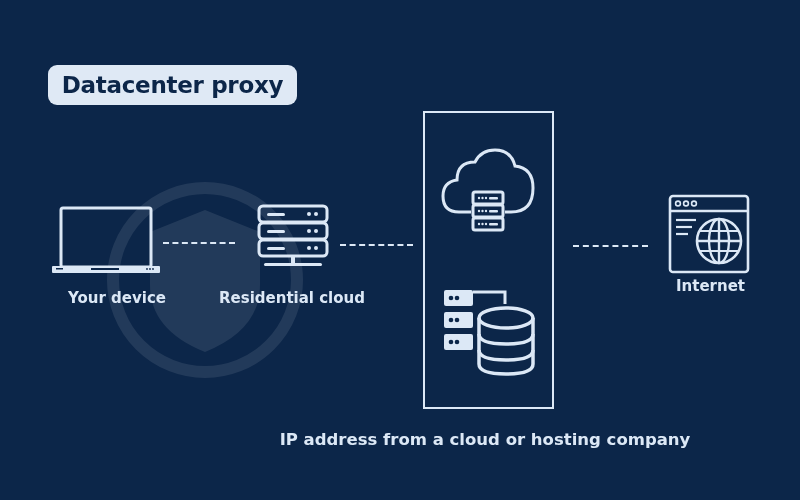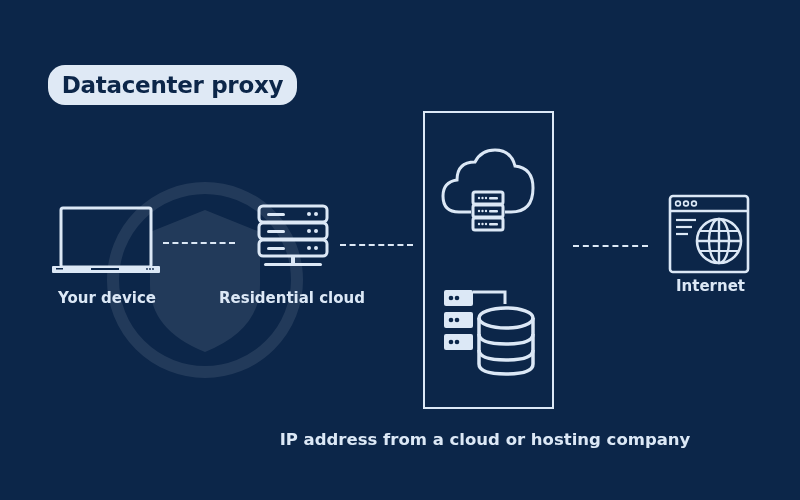--- a/index.html
+++ b/index.html
@@ -1,18 +1,18 @@
 <!DOCTYPE html>
 <html><head>
 <meta charset="utf-8">
 <style>
   html,body{margin:0;padding:0;}
   body{width:800px;height:500px;background:#0c2649;position:relative;overflow:hidden;font-family:"DejaVu Sans","Liberation Sans",sans-serif;}
   .abs{position:absolute;}
-  .title-pill{left:48px;top:65px;width:249px;height:40px;background:#dfe9f5;border-radius:17px;display:flex;align-items:center;justify-content:center;color:#0c2649;font-weight:bold;font-size:23px;letter-spacing:-0.3px;}
+  .title-pill{left:48px;top:65px;width:249px;height:40px;background:#dfe9f5;border-radius:9px;display:flex;align-items:center;justify-content:center;color:#0c2649;font-weight:bold;font-size:23px;letter-spacing:-0.3px;}
   .label{color:#dce8f6;font-weight:bold;font-size:15px;white-space:nowrap;}
   .dash{height:0;border-top:2px dashed #dce8f6;}
   .dc-box{left:423px;top:111px;width:131px;height:298px;border:2px solid #dce8f6;box-sizing:border-box;}
   .caption{left:0;width:970px;top:430px;text-align:center;color:#dce8f6;font-weight:bold;font-size:16.5px;}
   .wm{color:#ffffff;opacity:0.09;}
   svg{overflow:visible;}
 </style>
 </head>
 <body>
 
@@ -27,21 +27,21 @@
 
 <svg class="abs" style="left:51px;top:205px;" width="110" height="70" viewBox="0 0 110 70">
   <rect x="10" y="3" width="90" height="59" rx="2" fill="none" stroke="#dce8f6" stroke-width="3"></rect>
   <rect x="1" y="61" width="108" height="7" rx="1" fill="#dce8f6"></rect>
   <rect x="40" y="63" width="28" height="2" fill="#0c2649"></rect>
   <rect x="5" y="63" width="7" height="1.5" fill="#0c2649"></rect>
   <circle cx="96" cy="64" r="0.9" fill="#0c2649"></circle>
     <circle cx="99" cy="64" r="0.9" fill="#0c2649"></circle>
     <circle cx="102" cy="64" r="0.9" fill="#0c2649"></circle>
 </svg>
-<div class="abs label" style="left:58px;top:289px;">Your device</div>
+<div class="abs label" style="left:68px;top:289px;">Your device</div>
 
 <div class="abs dash" style="left:163px;top:242px;width:72px;"></div>
 
 <svg class="abs" style="left:256px;top:204px;" width="74" height="68" viewBox="0 0 74 68">
   <rect x="3" y="2" width="68" height="16" rx="4" fill="none" stroke="#dce8f6" stroke-width="3"></rect>
   <rect x="3" y="19" width="68" height="16" rx="4" fill="none" stroke="#dce8f6" stroke-width="3"></rect>
   <rect x="3" y="36" width="68" height="16" rx="4" fill="none" stroke="#dce8f6" stroke-width="3"></rect>
   <rect x="11" y="9" width="18" height="3" rx="1.5" fill="#dce8f6"></rect>
   <rect x="11" y="26" width="18" height="3" rx="1.5" fill="#dce8f6"></rect>
   <rect x="11" y="43" width="18" height="3" rx="1.5" fill="#dce8f6"></rect>

